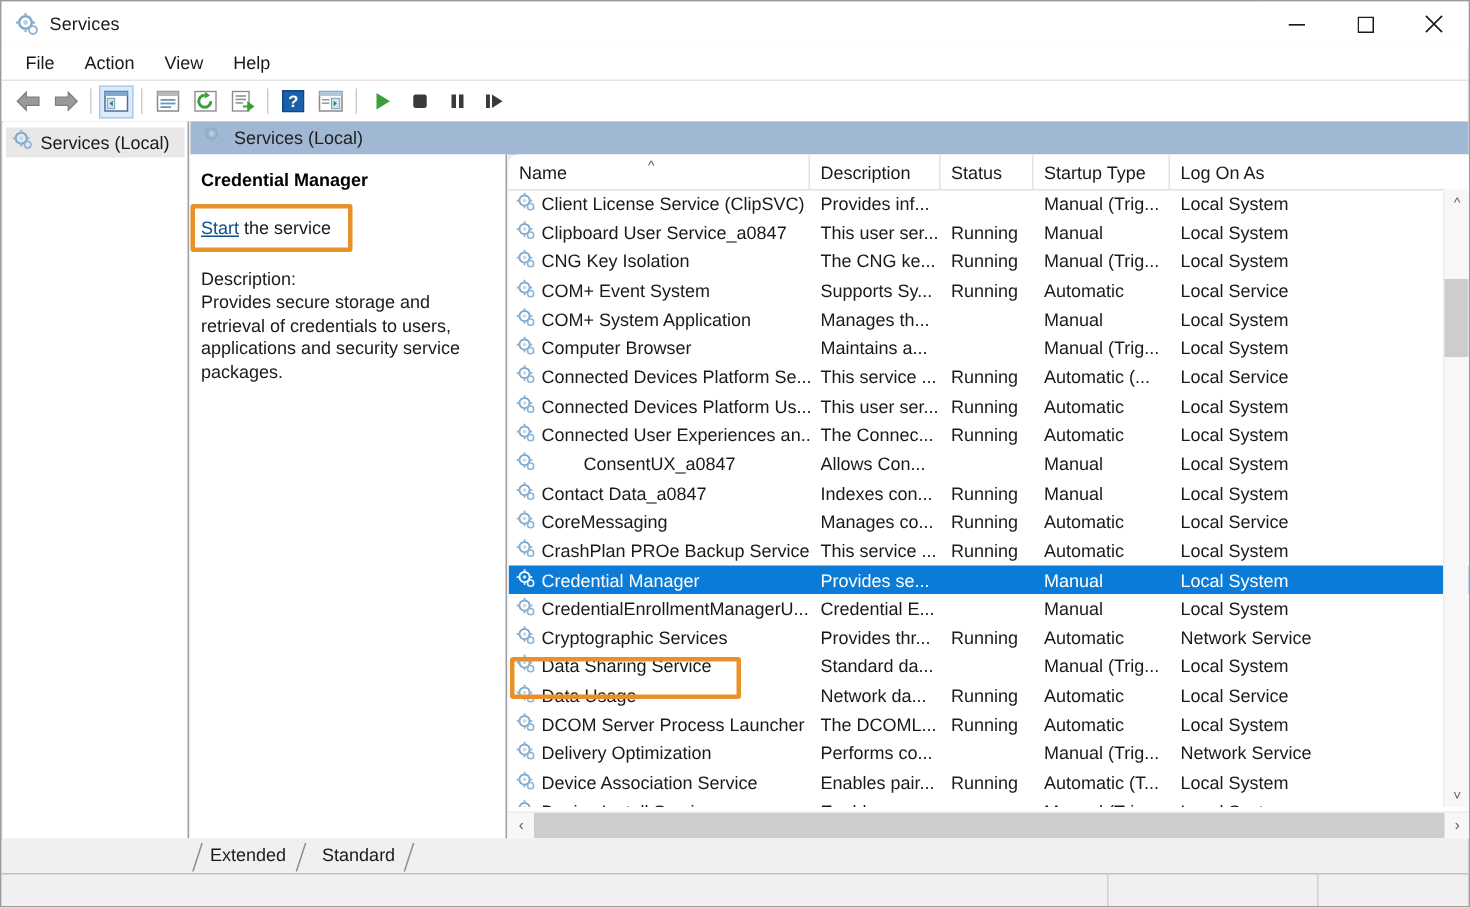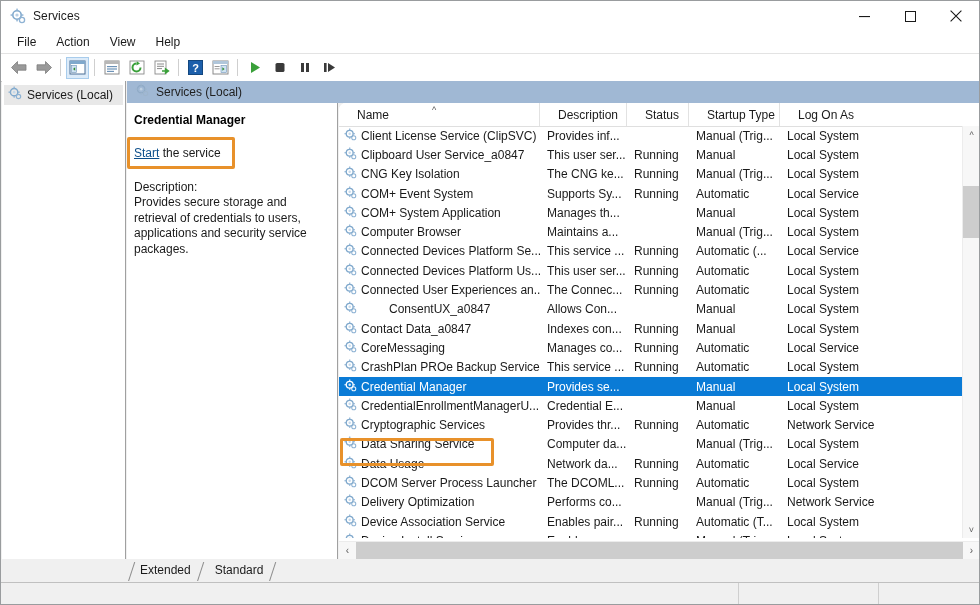--- a/index.html
+++ b/index.html
@@ -177,21 +177,21 @@
     position: absolute; left: 0; top: 0;
     width: 641px; height: 23px;
     background: #ffffff;
     border-bottom: 1px solid #dfdfdf;
     display: flex;
   }
   .col {
     position: relative;
     font-size: 12px; color: #1a1a1a;
     display: flex; align-items: center;
-    padding-left: 18px;
+    padding-left: 7px;
     box-sizing: border-box;
     border-right: 1px solid #e2e2e2;
     height: 23px;
     flex: none;
     overflow: hidden; white-space: nowrap;
   }
   .sort-caret {
     position: absolute; left: 93px; top: 2px;
     font-size: 9px; color: #555;
   }
@@ -850,21 +850,21 @@
                     <g fill="#8fb3d4">
                       <rect x="6.3" y="0.6" width="1.5" height="2.4"></rect>
                       <rect x="6.3" y="11" width="1.5" height="2.4"></rect>
                       <rect x="0.6" y="6.3" width="2.4" height="1.5"></rect>
                       <rect x="11" y="6.3" width="2.4" height="1.5"></rect>
                     </g>
                     <circle cx="12" cy="12" r="2.5" fill="none" stroke="#8fb3d4" stroke-width="1.3"></circle>
                   </svg></span>
                 <span>Data Sharing Service</span>
               </div>
-              <div class="cell" style="width: 87px;">Computer da...</div>
+              <div class="cell" style="width: 87px;">Standard da...</div>
               <div class="cell" style="width: 62px;"></div>
               <div class="cell" style="width: 91px;">Manual (Trig...</div>
               <div class="cell" style="width: 183px;">Local System</div>
             </div>
             <div class="row">
               <div class="cell name" style="width: 201px;">
                 <span class="gear"><svg width="13" height="13" viewBox="0 0 16 16">
                     <circle cx="7" cy="7" r="4.2" fill="none" stroke="#7fa8cc" stroke-width="1.6"></circle>
                     <circle cx="7" cy="7" r="1.5" fill="#c5d9ea"></circle>
                     <g fill="#8fb3d4">

